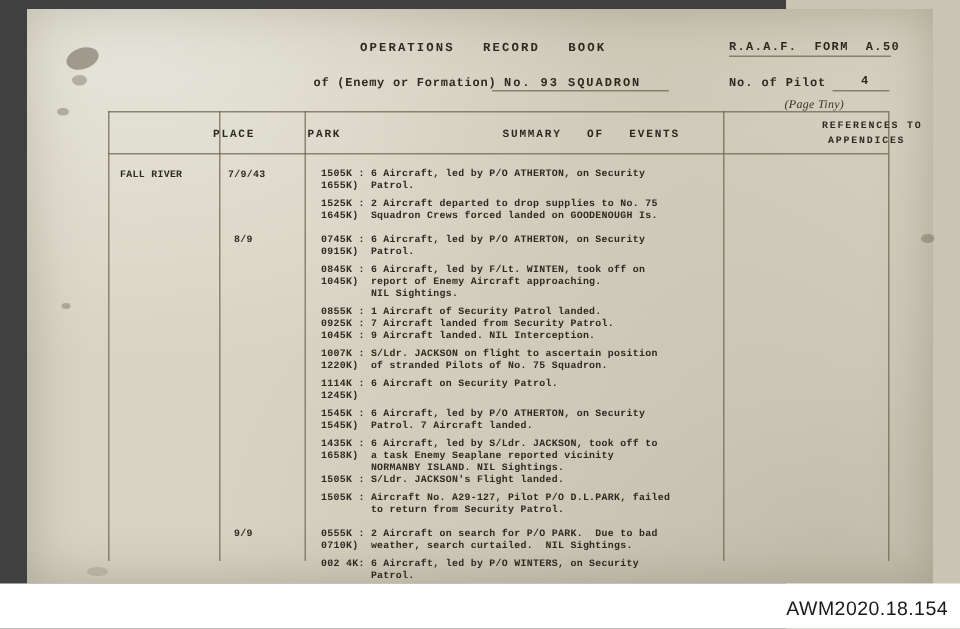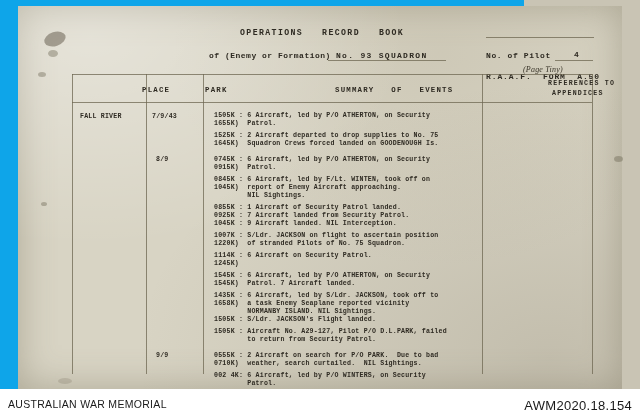--- a/index.html
+++ b/index.html
@@ -3,21 +3,21 @@
 <meta charset="utf-8">
 <style>
   html,body{margin:0;padding:0;}
   body{
     width:640px;height:419px;overflow:hidden;
     background:#c9c4b4;
     font-family:"Liberation Mono", monospace;
   }
   #page{
     position:relative;width:524px;height:419px;
-    background:#0ea5e9;
+    background:#404040;
   }
   
   #sheet{
     position:absolute;left:18px;top:6px;width:604px;height:383px;
     background:#d8d4c4;
     box-shadow:inset 0 0 36px rgba(120,112,92,.45);
   }
   
   #sheet:before{
     content:"";position:absolute;inset:0;
@@ -68,21 +68,21 @@
   <div id="sheet">
 
     <div class="blemish b1"></div>
     <div class="blemish b2"></div>
     <div class="blemish b3"></div>
     <div class="blemish b4"></div>
     <div class="blemish b5"></div>
     <div class="blemish b6"></div>
 
     <div class="txt hd" style="left:222px;top:22px;">OPERATIONS   RECORD   BOOK</div>
-    <div class="txt hd2" style="left:468px;top:21px;margin-top:45px;">R.A.A.F.  FORM  A.50</div>
+    <div class="txt hd2" style="left:468px;top:21px;">R.A.A.F.  FORM  A.50</div>
     <div class="txt hand" style="left:505px;top:31px;margin-top:28px;">(Page Tiny)</div>
     <div class="hline" style="left:468px;top:31px;width:108px;"></div>
 
     <div class="txt hd2" style="left:191px;top:45px;letter-spacing:.5px;">of (Enemy or Formation)</div>
     <div class="txt hd2" style="left:318px;top:45px;letter-spacing:1.3px;">No. 93 SQUADRON</div>
     <div class="hline" style="left:310px;top:54px;width:118px;"></div>
 
     <div class="txt hd2" style="left:468px;top:45px;letter-spacing:.6px;">No. of Pilot</div>
     <div class="txt hd2" style="left:556px;top:44px;">4</div>
     <div class="hline" style="left:537px;top:54px;width:38px;"></div>
@@ -132,17 +132,16 @@
 
     <div class="txt body" style="left:138px;top:346px;">9/9</div>
     <div class="txt body" style="left:196px;top:346px;">0555K : 2 Aircraft on search for P/O PARK.  Due to bad</div>
     <div class="txt body" style="left:196px;top:354px;">0710K)  weather, search curtailed.  NIL Sightings.</div>
     <div class="txt body" style="left:196px;top:366px;">002 4K: 6 Aircraft, led by P/O WINTERS, on Security</div>
     <div class="txt body" style="left:196px;top:374px;">        Patrol.</div>
 
   </div>
 
   <div id="footer">
-    <div class="lbl">AUSTRALIAN WAR MEMORIAL</div>
     <div class="acc">AWM2020.18.154</div>
   </div>
 
 </div>
 
 </body></html>

